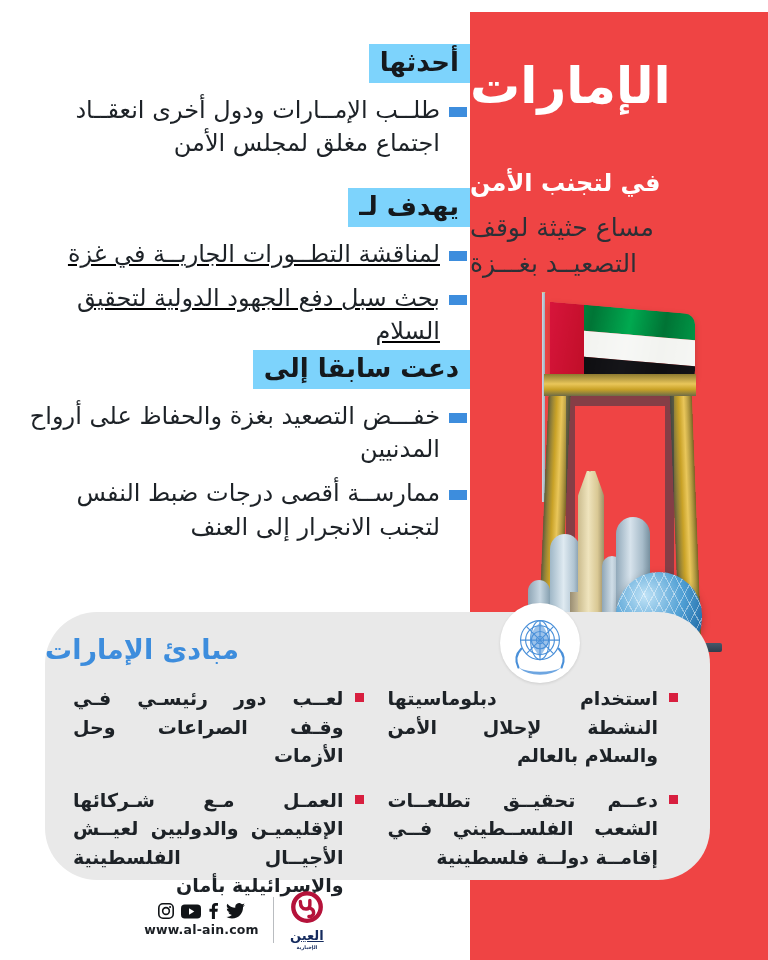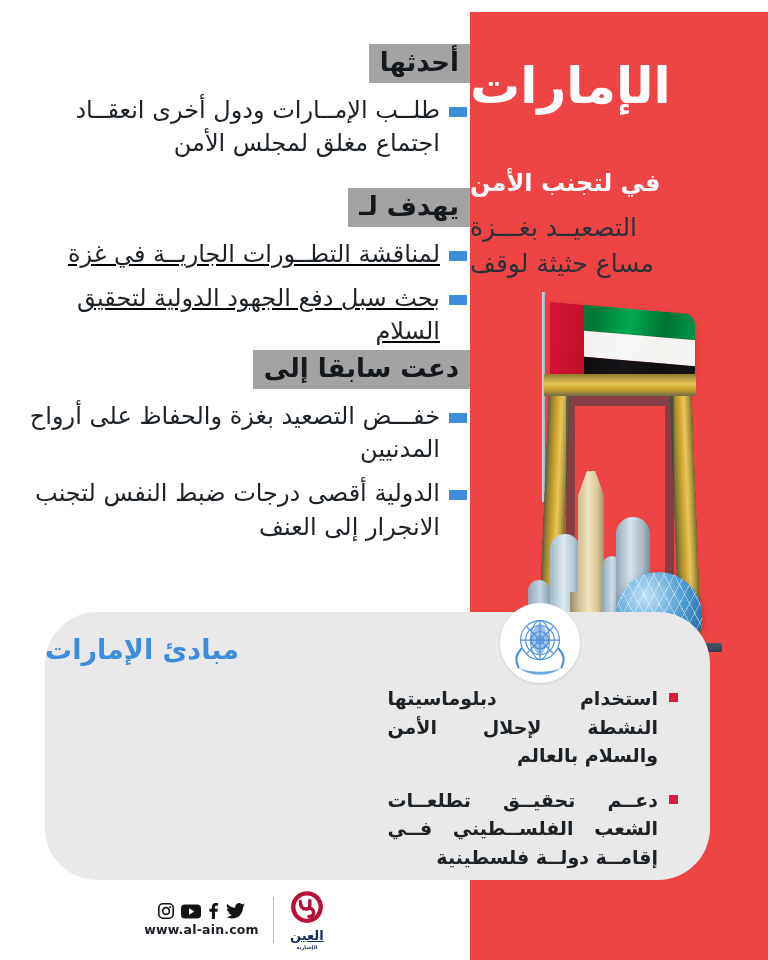--- a/index.html
+++ b/index.html
@@ -144,21 +144,21 @@
     display:flex;align-items:center;justify-content:center;
     box-shadow:0 1px 3px rgba(0,0,0,.12);z-index:6;
   }
 
   
   .left-col{
     position:absolute;left:0;top:0;width:470px;height:600px;
     direction:rtl;text-align:right;
   }
   .chip{
-    display:inline-block;background:#a3a3a3;color:#15191d;
+    display:inline-block;background:#7dd3fc;color:#15191d;
     font-weight:bold;font-size:26px;line-height:1.2;
     padding:3px 11px 5px 11px;margin:0;
   }
   .chip-row{padding-left:22px;margin:0;}
   .bullets{margin:0;padding:0;list-style:none;}
   .bullets li{
     position:relative;
     padding-right:30px;padding-left:22px;
     margin-top:11px;
     font-size:24px;line-height:1.38;color:#1d2227;font-weight:500;
@@ -216,22 +216,22 @@
 </head>
 <body>
 
 <div class="page">
 
   <div class="blue-panel">
 
     <div class="hero-title">الإمارات</div>
     <div class="hero-sub">في لتجنب الأمن</div>
     <div class="hero-desc">
+      <span>مساع حثيثة لوقف</span>
       <span>التصعيــد بغـــزة</span>
-      <span>مساع حثيثة لوقف</span>
     </div>
 
     <div class="photo">
       <div class="flagpole"></div>
       <div class="flag">
         <div class="red"></div>
         <div class="bands">
           <div class="g"></div>
           <div class="w"></div>
           <div class="k"></div>
@@ -315,21 +315,21 @@
       <div class="chip-row">
         <span class="chip">دعت سابقا إلى</span>
       </div>
       <ul class="bullets">
         <li>
           <span class="sq"></span>
           <span>خفـــض التصعيد بغزة والحفاظ على أرواح المدنيين</span>
         </li>
         <li>
           <span class="sq"></span>
-          <span>الدولية أقصى درجات ضبط النفس لتجنب الانجرار إلى العنف</span>
+          <span>ممارســة أقصى درجات ضبط النفس لتجنب الانجرار إلى العنف</span>
         </li>
       </ul>
     </div>
   </div>
 
   <div class="gray-panel">
     <div class="panel-title">مبادئ الإمارات</div>
     <div class="cols">
 
       <div class="col">
@@ -338,20 +338,32 @@
             <span class="dot"></span>
             <span>استخدام دبلوماسيتها النشطة لإحلال الأمن والسلام بالعالم</span>
           </li>
           <li>
             <span class="dot"></span>
             <span>دعــم تحقيــق تطلعــات الشعب الفلســطيني فــي إقامــة دولــة فلسطينية</span>
           </li>
         </ul>
       </div>
 
+      <div class="col">
+        <ul class="p-list">
+          <li>
+            <span class="dot"></span>
+            <span>لعــب دور رئيسـي فـي وقـف الصراعات وحل الأزمات</span>
+          </li>
+          <li>
+            <span class="dot"></span>
+            <span>العمـل مـع شـركائها الإقليميـن والدوليين لعيــش الأجيــال الفلسطينية والإسرائيلية بأمان</span>
+          </li>
+        </ul>
+      </div>
 
     </div>
   </div>
 
   <div class="footer">
 
     <div class="brand">
       <svg width="38" height="36" viewBox="0 0 40 38" aria-hidden="true">
         <circle cx="20" cy="17" r="14.5" fill="none" stroke="#b5123a" stroke-width="4.6"></circle>
         <path d="M13 11 q0 8 6 8 q4 0 4 -4 l0 -5" fill="none" stroke="#b5123a" stroke-width="3.6" stroke-linecap="round"></path>

